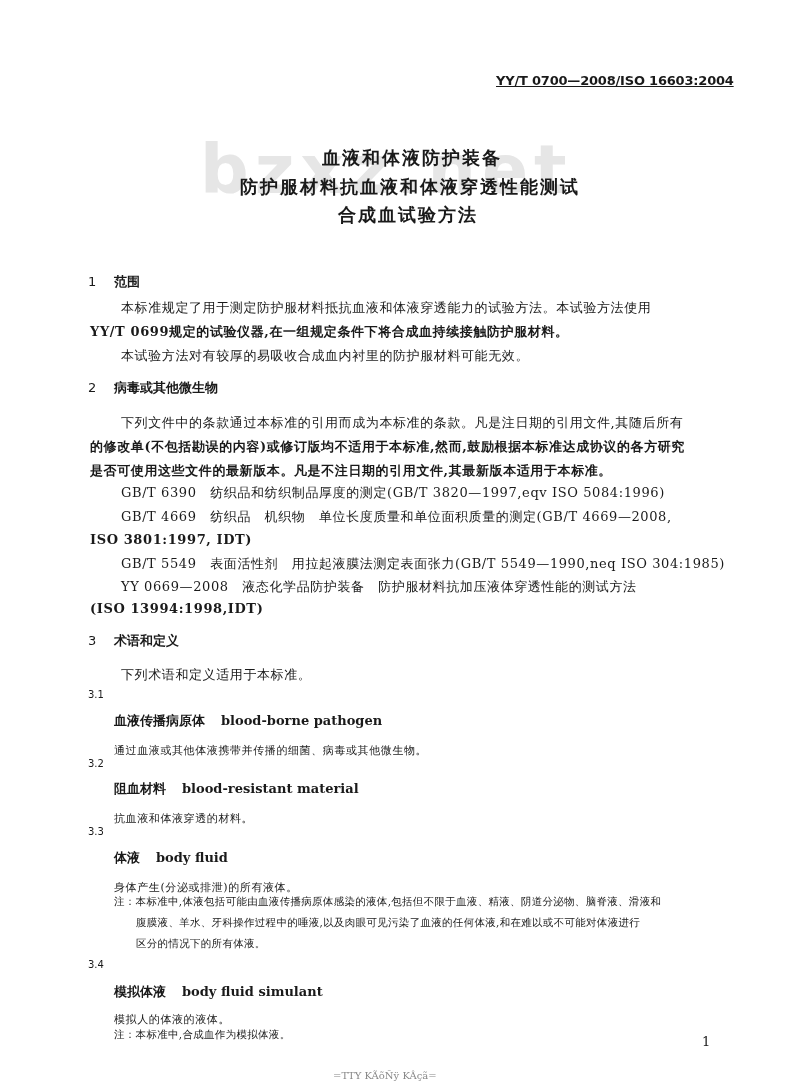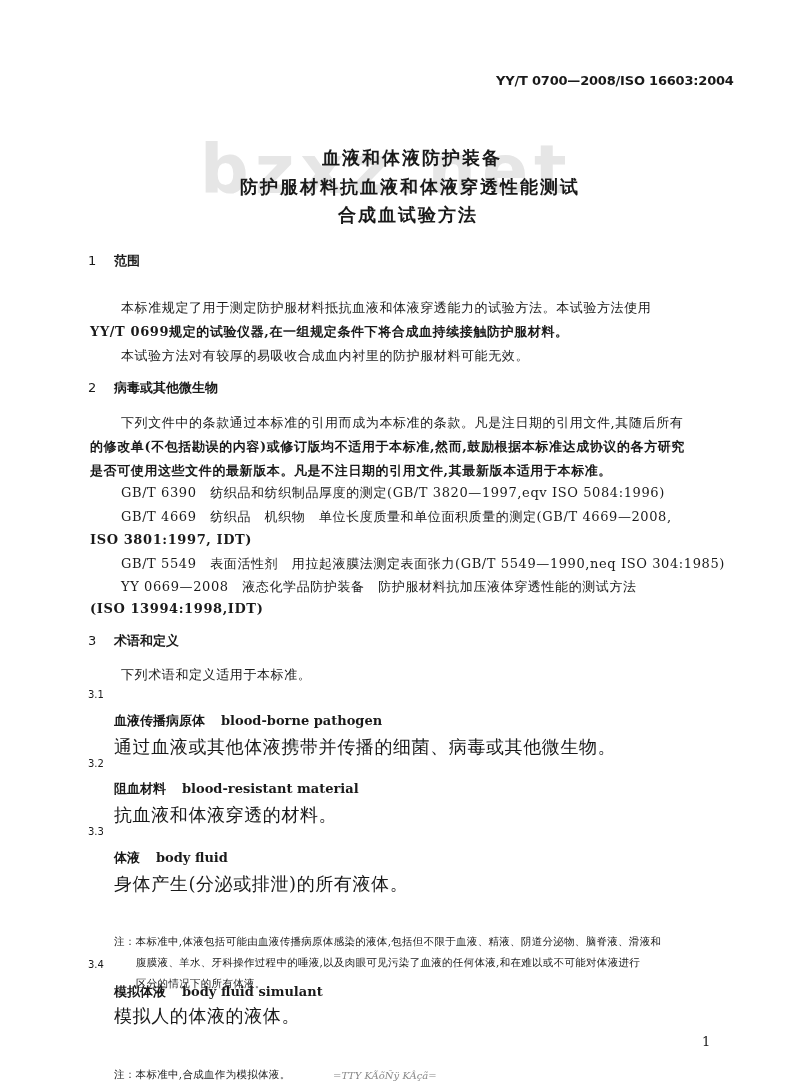--- a/index.html
+++ b/index.html
@@ -4,21 +4,21 @@
 <style>
   html, body { margin: 0; padding: 0; background: #ffffff; }
   body {
     width: 800px; height: 1090px; position: relative; overflow: hidden;
     font-family: "DejaVu Serif", "Liberation Serif", serif;
     color: #1a1a1a;
   }
   .abs { position: absolute; white-space: nowrap; }
   .std-code {
     top: 73px; left: 496px; font-size: 13px; font-weight: bold;
-    font-family: "DejaVu Sans", "Liberation Sans", sans-serif; letter-spacing: -0.2px;
+    font-family: "DejaVu Sans", "Liberation Sans", sans-serif; letter-spacing: -0.2px; text-decoration: underline;
   }
   .watermark {
     top: 130px; left: 200px; font-size: 68px; font-weight: bold;
     color: #e6e6e6; font-family: "DejaVu Sans", "Liberation Sans", sans-serif;
     letter-spacing: 6px; z-index: 0;
   }
   .title-line {
     left: 0; width: 800px; text-align: center; font-weight: bold;
     font-family: "DejaVu Sans", "Liberation Sans", sans-serif; font-size: 18px;
     letter-spacing: 2px; z-index: 1;
@@ -29,37 +29,37 @@
   .sec {
     font-family: "DejaVu Sans", "Liberation Sans", sans-serif;
     font-weight: bold; font-size: 13px; left: 88px;
   }
   .sec .num { font-weight: normal; display: inline-block; width: 26px; }
   .p { font-size: 13px; left: 121px; letter-spacing: 0.6px; }
   .p.flush { left: 90px; font-weight: bold; }
   .sub { font-size: 10px; left: 88px; font-family: "DejaVu Sans", "Liberation Sans", sans-serif; }
   .term { font-size: 13px; left: 114px; font-weight: bold; }
   .term .en { margin-left: 16px; }
-  .def { font-size: 18px; left: 114px; letter-spacing: 0.6px; }
-  .note { font-size: 10.5px; left: 114px; letter-spacing: 0.3px; margin-top: 40px; }
+  .def { font-size: 11px; left: 114px; letter-spacing: 0.6px; margin-top: 8px; }
+  .note { font-size: 10.5px; left: 114px; letter-spacing: 0.3px; }
   .note.cont { left: 136px; }
   .page-num { top: 1034px; left: 702px; font-size: 13px; }
-  .footer-garble { top: 1070px; left: 333px; font-size: 10px; color: #888; font-style: italic; }
+  .footer-garble { top: 1070px; left: 333px; font-size: 10px; color: #888; }
 </style>
 </head>
 <body>
 
 <div class="abs std-code">YY/T 0700—2008/ISO 16603:2004</div>
 <div class="abs watermark">bzxz.net</div>
 
 <div class="abs title-line t1">血液和体液防护装备</div>
 <div class="abs title-line t2">防护服材料抗血液和体液穿透性能测试</div>
 <div class="abs title-line t3">合成血试验方法</div>
 
-<div class="abs sec" style="top:252px">
+<div class="abs sec" style="top:273px">
   <span class="num">1</span><span>范围</span>
 </div>
 <div class="abs p" style="top:299px">本标准规定了用于测定防护服材料抵抗血液和体液穿透能力的试验方法。本试验方法使用</div>
 <div class="abs p flush" style="top:323px">YY/T 0699规定的试验仪器,在一组规定条件下将合成血持续接触防护服材料。</div>
 <div class="abs p" style="top:347px">本试验方法对有较厚的易吸收合成血内衬里的防护服材料可能无效。</div>
 
 <div class="abs sec" style="top:379px">
   <span class="num">2</span><span>病毒或其他微生物</span>
 </div>
 <div class="abs p" style="top:414px">下列文件中的条款通过本标准的引用而成为本标准的条款。凡是注日期的引用文件,其随后所有</div>

